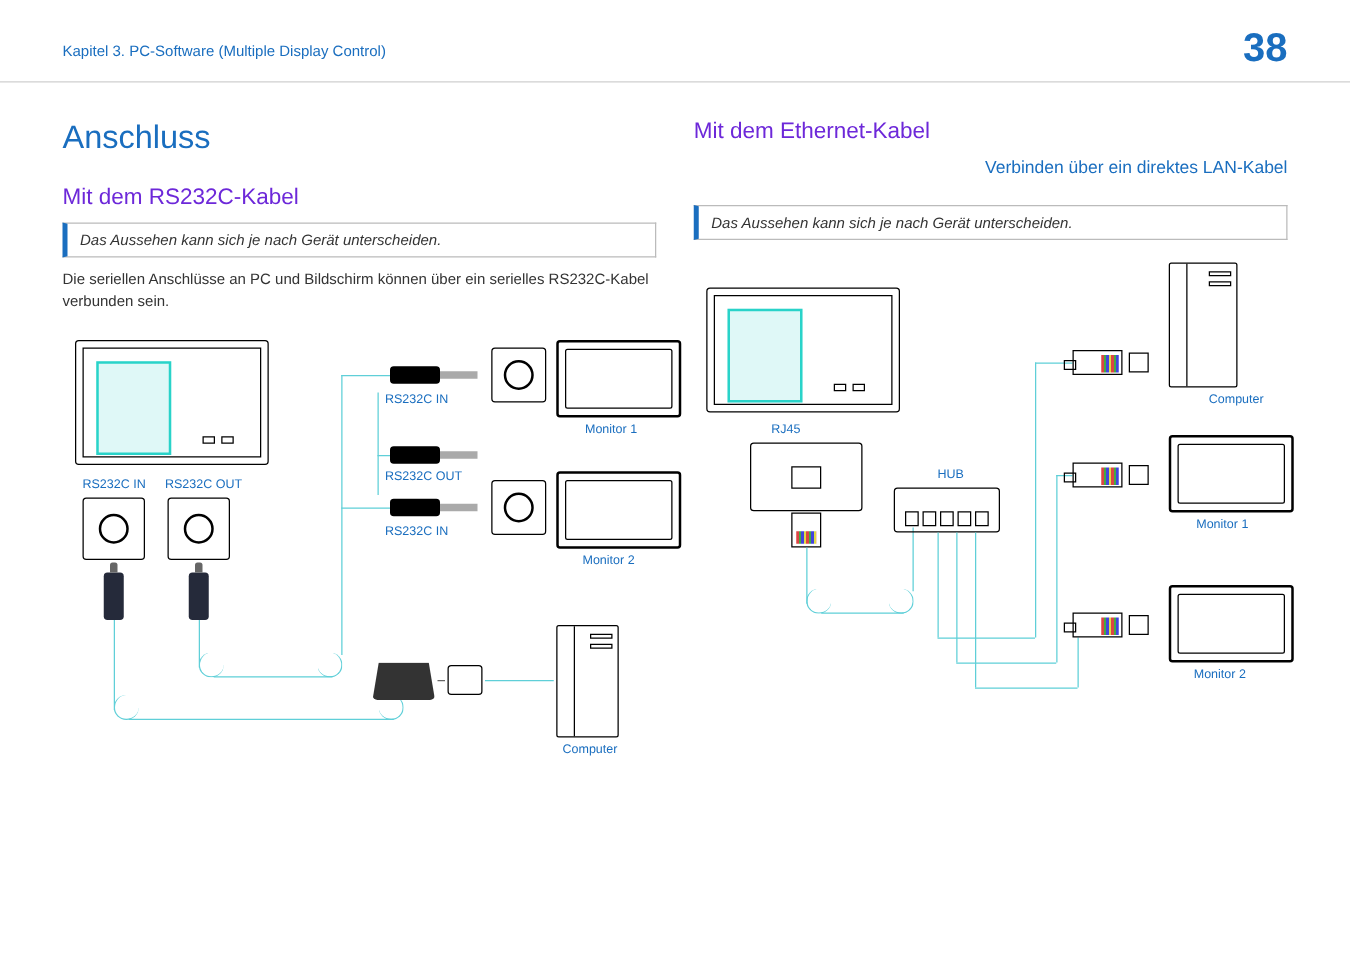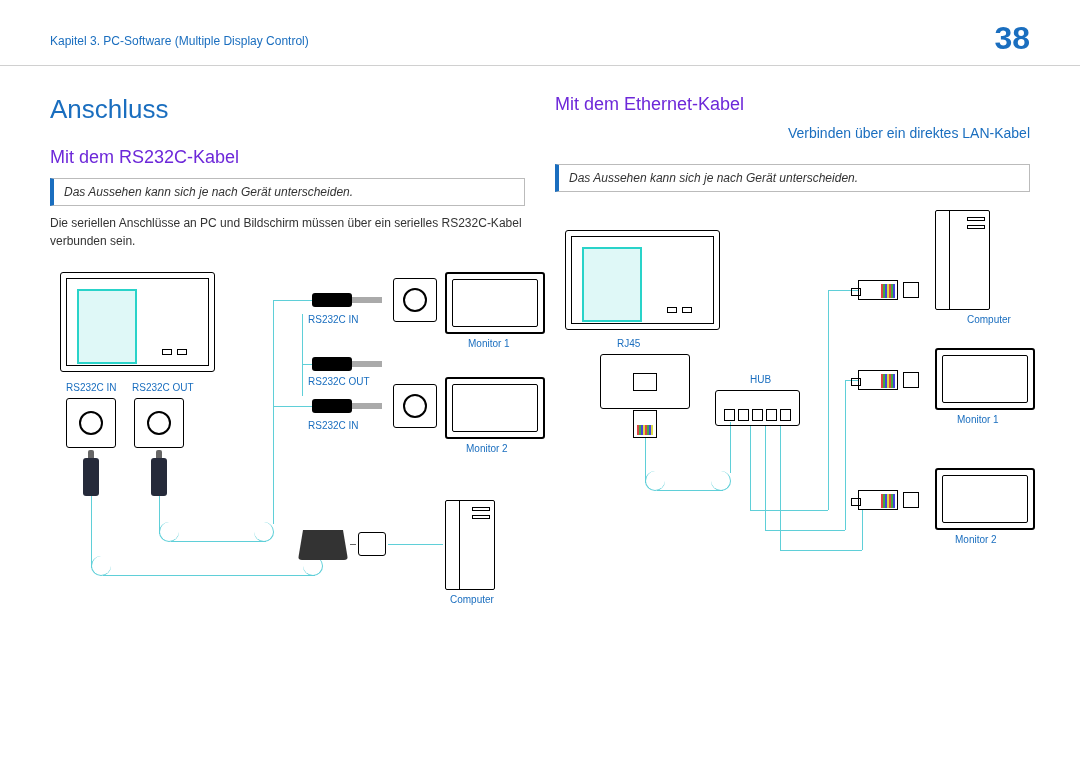--- a/index.html
+++ b/index.html
@@ -179,21 +179,21 @@
   <div class="chapter">Kapitel 3. PC-Software (Multiple Display Control)</div>
   <div class="page-number">38</div>
 </div>
 
 <div class="content">
 
   <div class="col">
     <h1>Anschluss</h1>
     <h2>Mit dem RS232C-Kabel</h2>
     <div class="note-box">Das Aussehen kann sich je nach Gerät unterscheiden.</div>
-    <p class="body-text">Die seriellen Anschlüsse an PC und Bildschirm müssen über ein serielles RS232C-Kabel verbunden sein.</p>
+    <p class="body-text">Die seriellen Anschlüsse an PC und Bildschirm können über ein serielles RS232C-Kabel verbunden sein.</p>
 
     <div class="diagram-area">
 
       <div class="device dev-back">
         <div class="dev-back-inner">
           <div class="teal-shape"></div>
           <div class="mini" style="left:95px; top:70px;"></div>
           <div class="mini" style="left:110px; top:70px;"></div>
         </div>
       </div>

